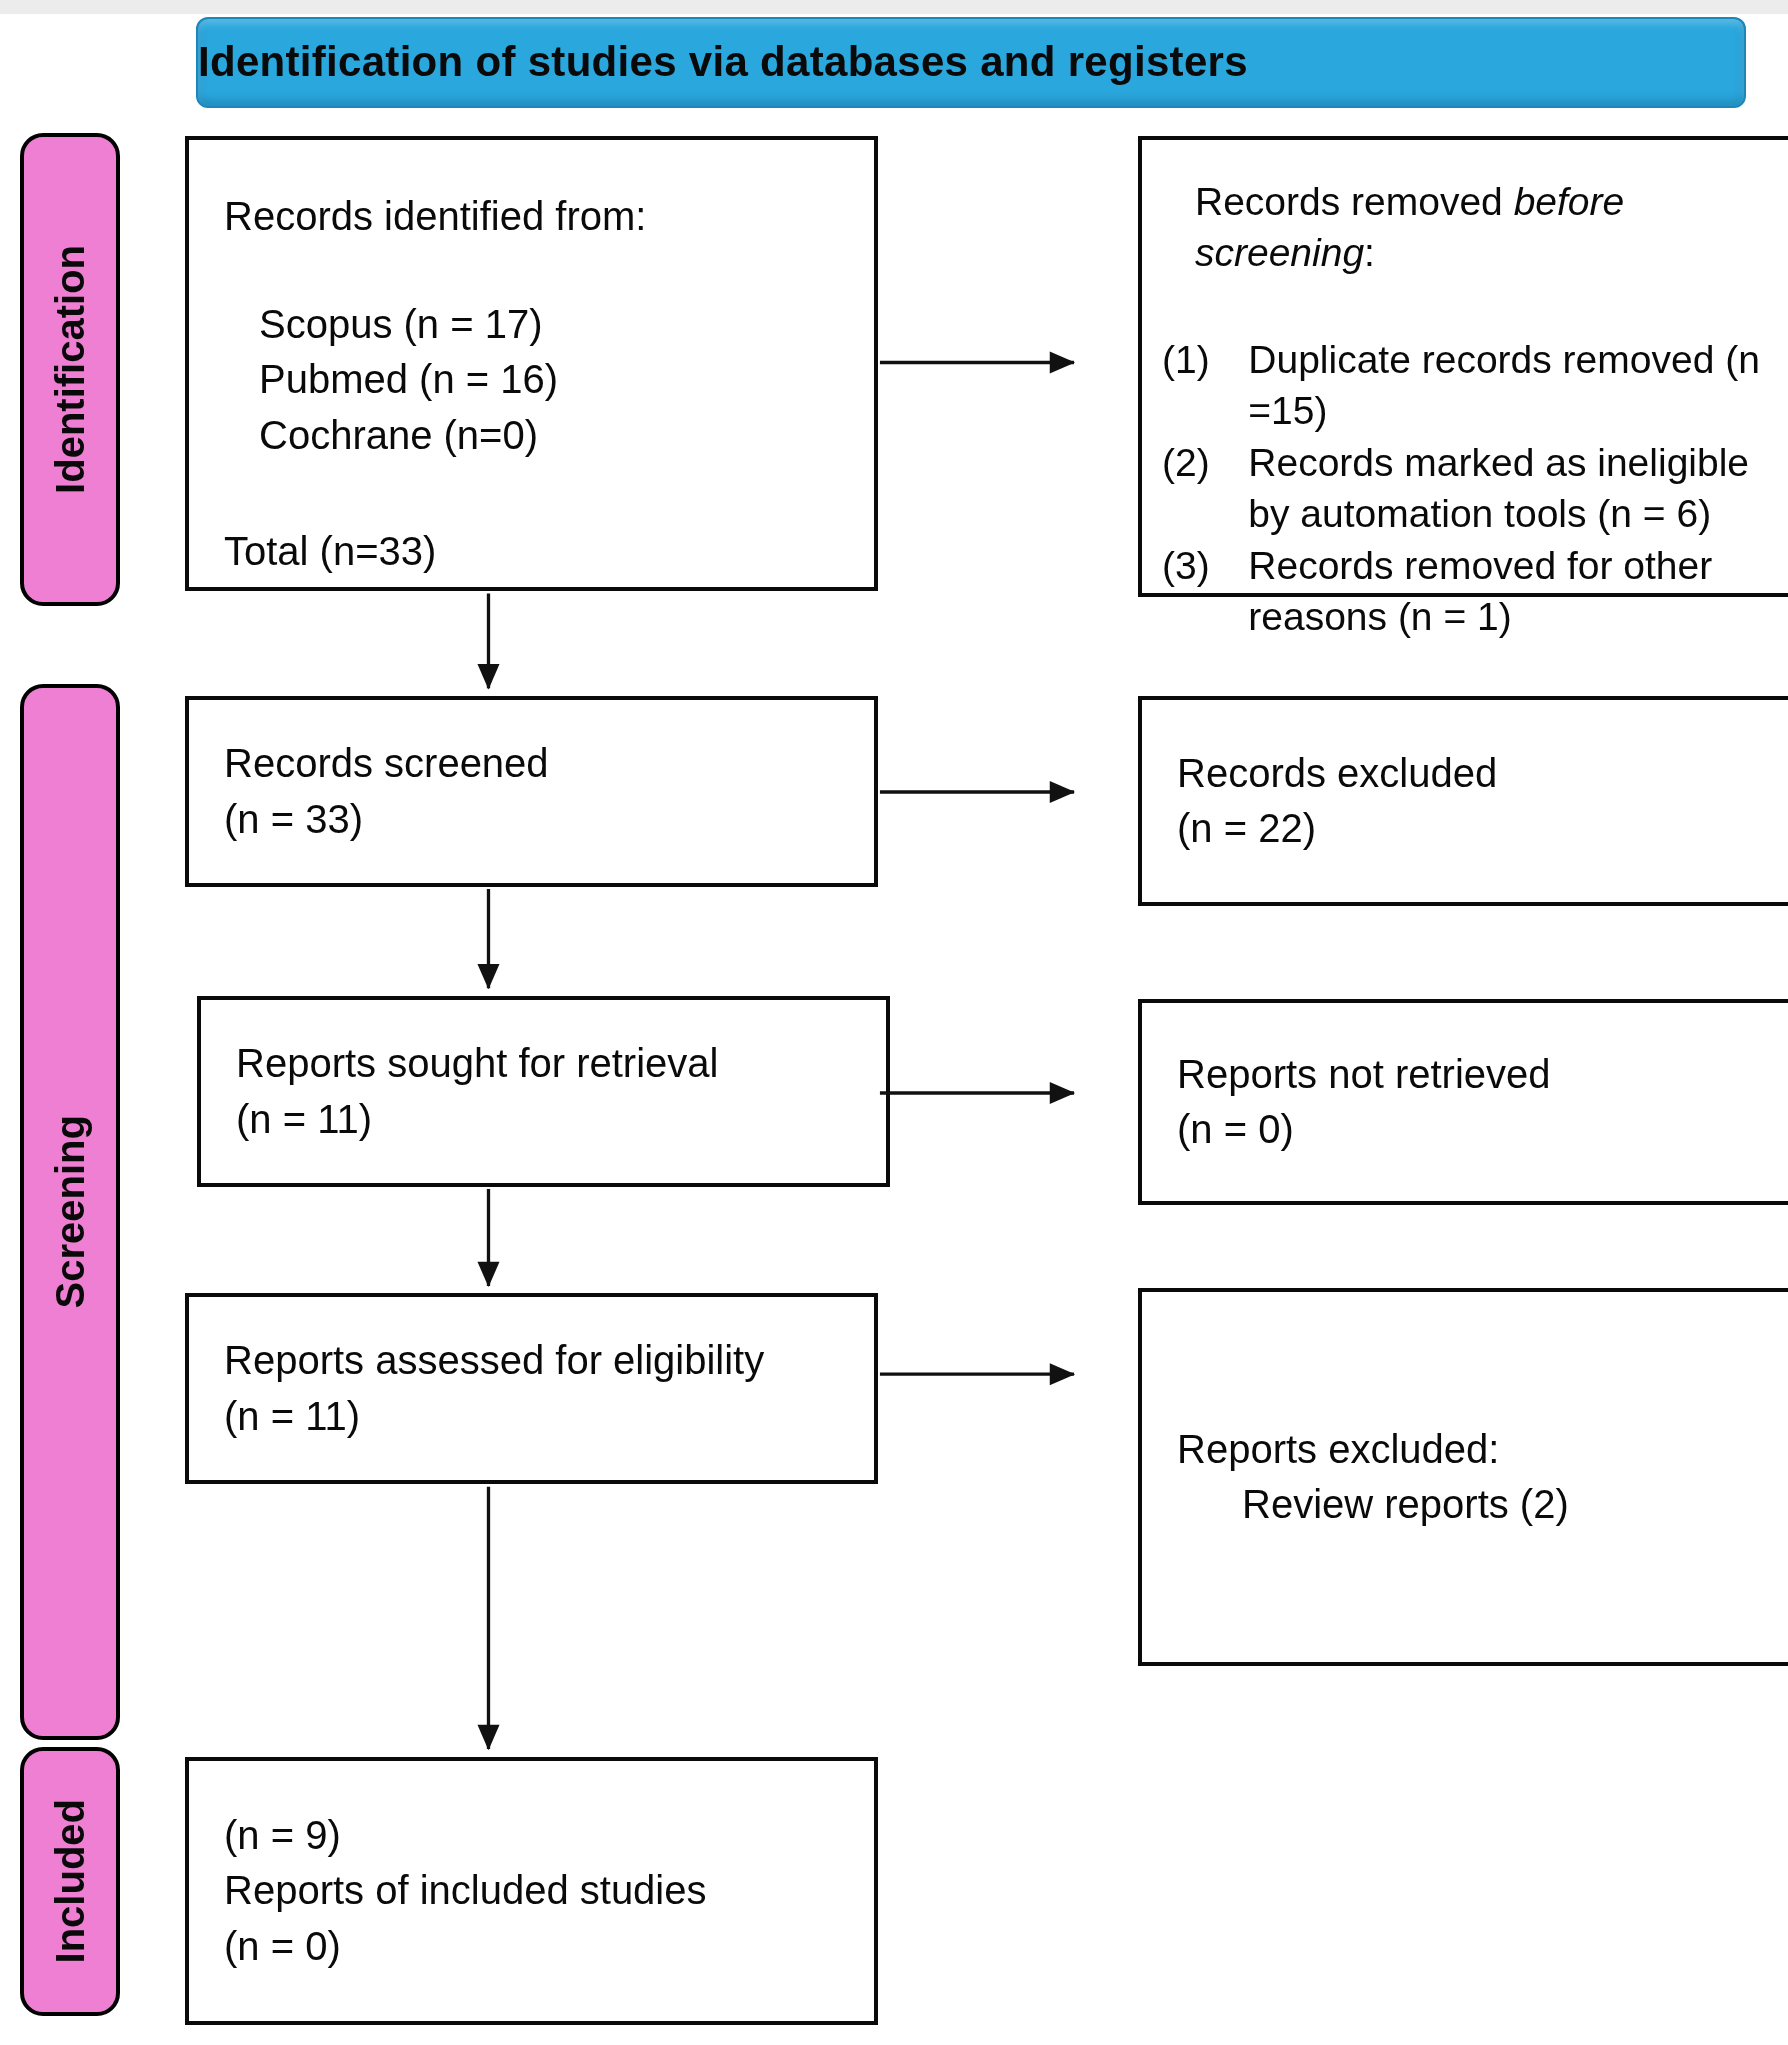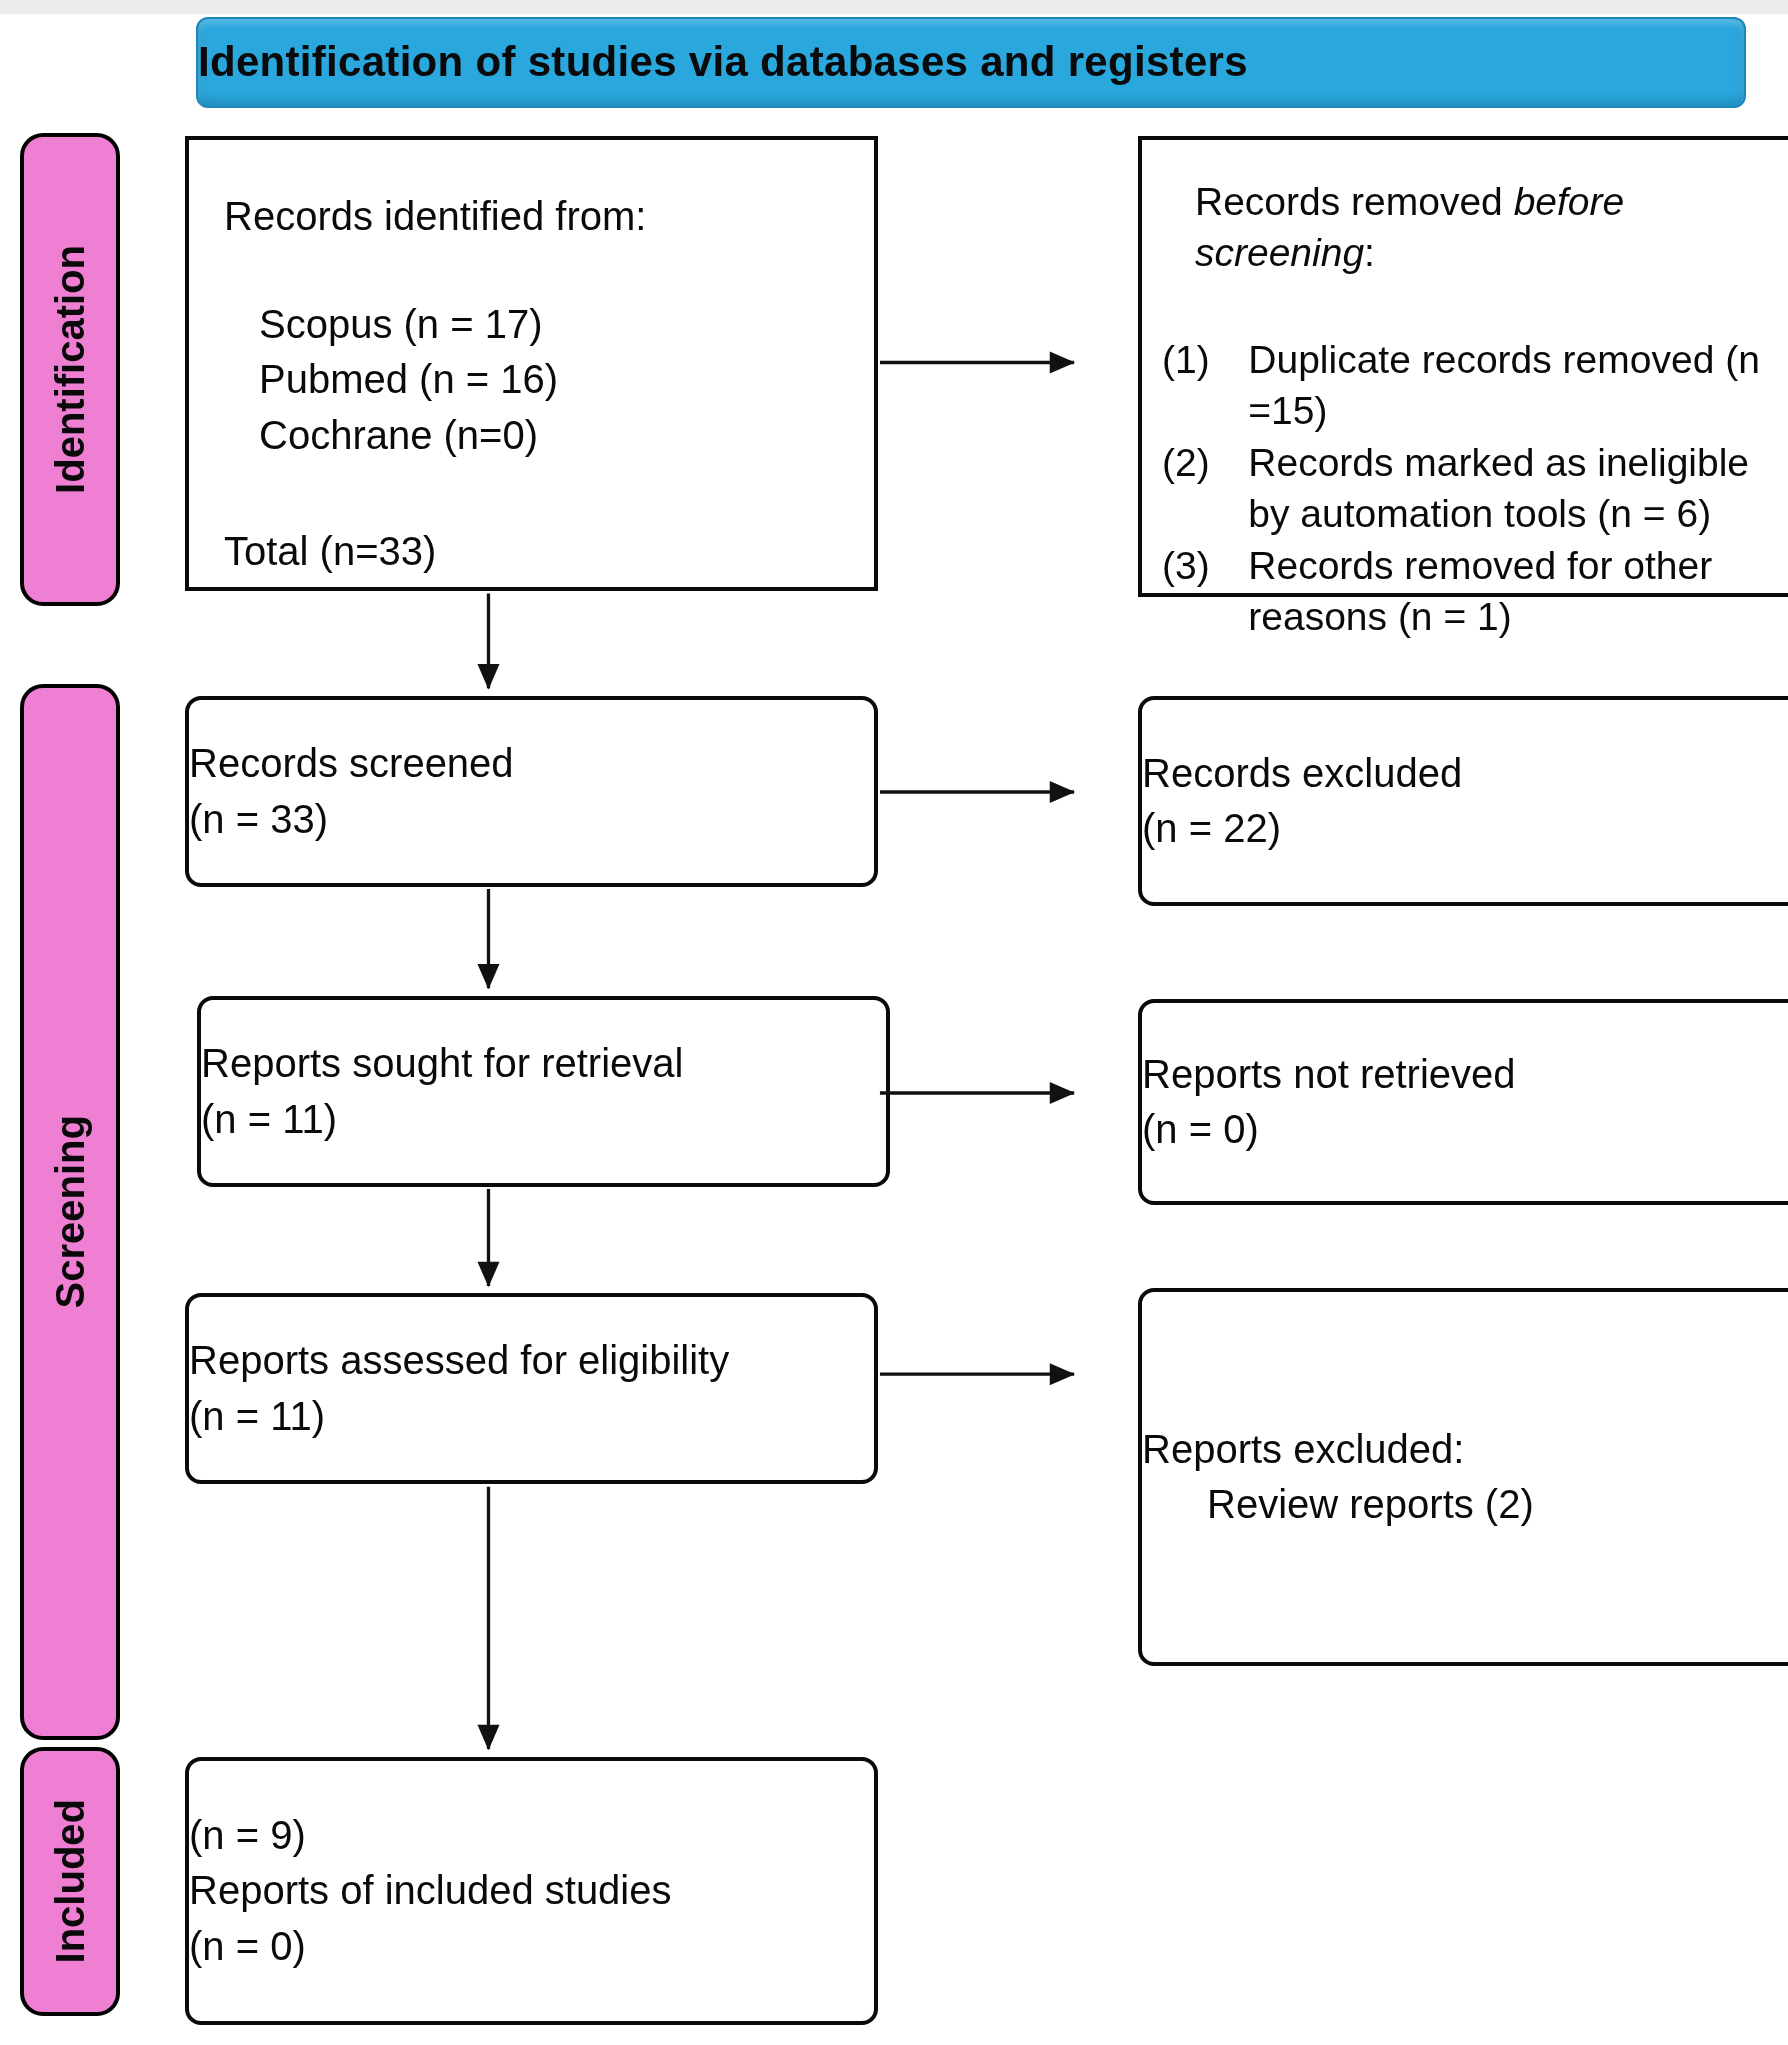--- a/index.html
+++ b/index.html
@@ -43,21 +43,21 @@
   }
   .lcol{left:185px;width:693px;}
   .rcol{left:1138px;width:779px;}
   .b1{top:136px;height:455px;padding:49px 32px 0 35px;}
   .b1 .sources{margin-top:53px;padding-left:35px;}
   .b1 .total{margin-top:61px;}
   .r1{top:136px;height:461px;padding:36px 16.5px 0 20px;font-size:39px;line-height:1.32;}
   .r1 .rm-title{margin-left:33px;}
   .r1 .items{margin-top:55px;display:grid;grid-template-columns:72px 518px;column-gap:14.3px;}
   .it{font-style:italic;}
-  .center2{display:flex;flex-direction:column;justify-content:center;border-radius:16px;}
+  .center2{display:flex;flex-direction:column;justify-content:center;padding-left:35px;}
   .b2{top:696px;height:191px;}
   .b3{top:996px;height:191px;margin-left:12px;}
   .b4{top:1293px;height:191px;}
   .r2{top:696px;height:210px;}
   .r3{top:999px;height:206px;}
   .r4{top:1288px;height:378px;}
   .r4 .indent{padding-left:65px;}
   .b5{top:1757px;height:268px;}
   .arrows{position:absolute;left:0;top:0;pointer-events:none;}
 </style>

